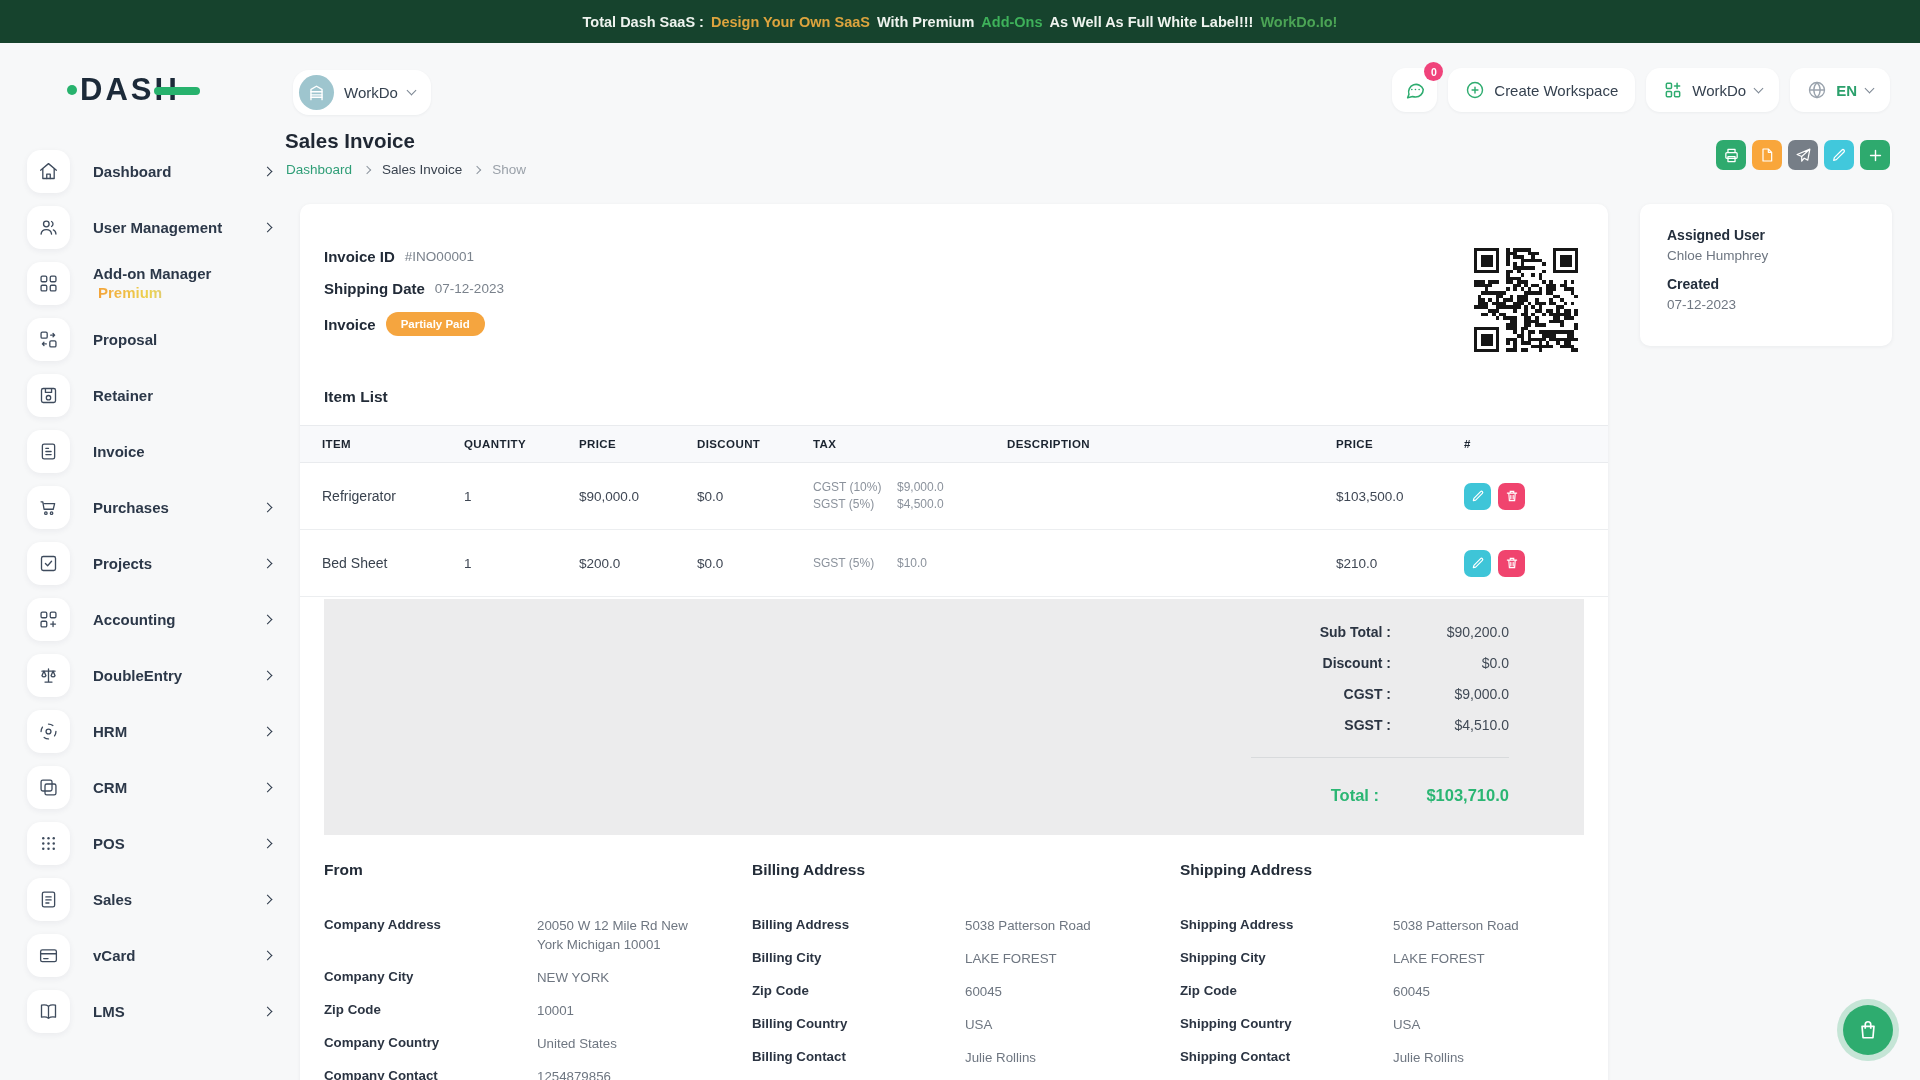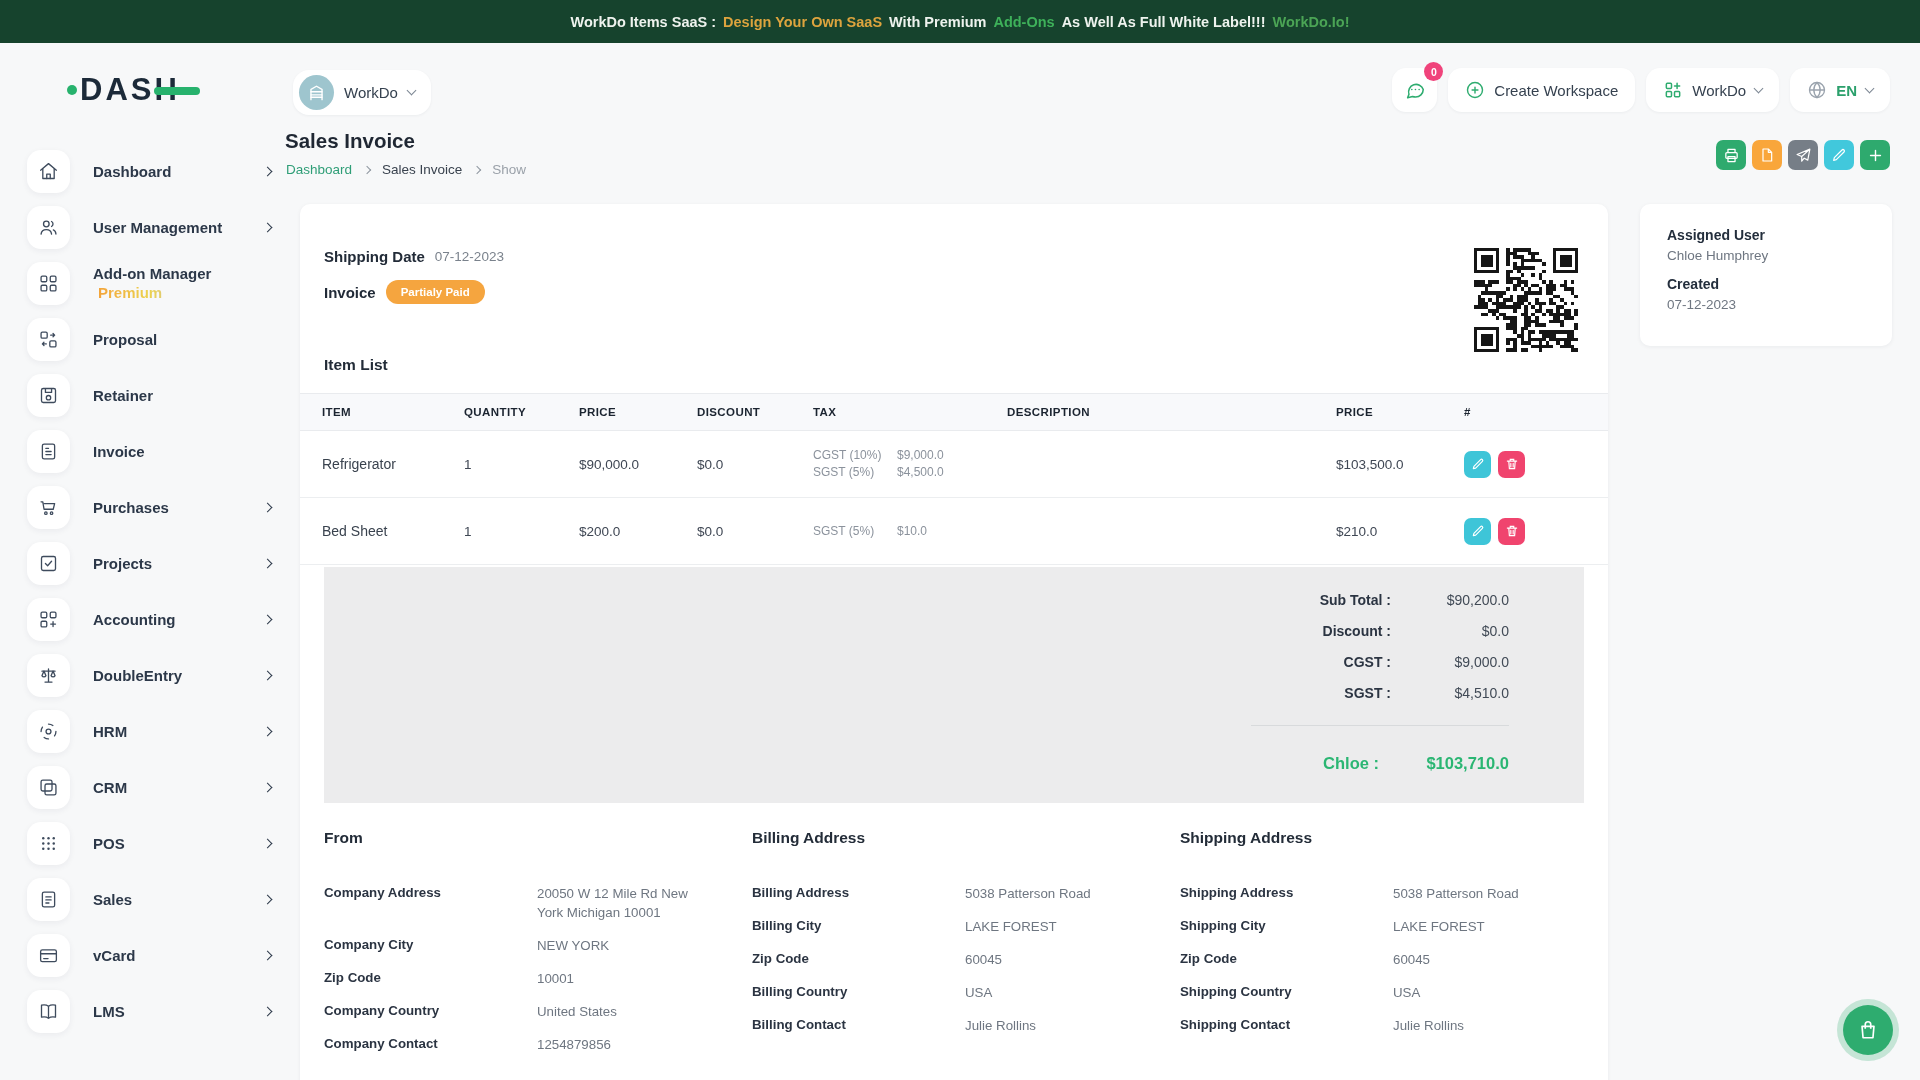--- a/index.html
+++ b/index.html
@@ -105,21 +105,21 @@
   .p-val { font-size:13.5px; color:#6e7681; margin-top:5px; }
   .p-label + .p-val + .p-label { margin-top:13px; }
 
   .fab { position:absolute; left:1843px; top:1005px; width:50px; height:50px; border-radius:50%; background:#2eac6f;
     box-shadow:0 0 0 6px rgba(46,172,111,.25); display:grid; place-items:center; cursor:pointer; border:none; }
 </style>
 </head>
 <body>
 
 <div class="banner">
-  <span>WorkDo Items SaaS :</span>
+  <span>Total Dash SaaS :</span>
   <span class="hl1">Design Your Own SaaS</span>
   <span>With Premium</span>
   <span class="hl2">Add-Ons</span>
   <span>As Well As Full White Label!!!</span>
   <span class="lnk">WorkDo.Io!</span>
 </div>
 
 <div class="logo">
   <span class="logo-dot"></span>
   <span class="logo-text">DASH</span>
@@ -391,20 +391,24 @@
   <button class="abtn green">
     <svg width="17" height="17" viewBox="0 0 24 24" fill="none" stroke="#fff" stroke-width="2" stroke-linecap="round">
         <path d="M12 5v14M5 12h14"></path>
       </svg>
   </button>
 </div>
 
 <div class="card">
   <div class="inv-info">
     <div class="inv-row">
+      <span class="inv-label">Invoice ID</span>
+      <span class="inv-val">#INO00001</span>
+    </div>
+    <div class="inv-row">
       <span class="inv-label">Shipping Date</span>
       <span class="inv-val">07-12-2023</span>
     </div>
     <div class="inv-row">
       <span class="inv-label">Invoice</span>
       <span class="status-badge">Partialy Paid</span>
     </div>
     <div class="qr-wrap">
       <div class="qr">
           <i style="opacity:0"></i>
@@ -1340,21 +1344,21 @@
     <div class="tot-row">
         <span class="tot-label">CGST :</span>
         <span class="tot-val">$9,000.0</span>
       </div>
     <div class="tot-row">
         <span class="tot-label">SGST :</span>
         <span class="tot-val">$4,510.0</span>
       </div>
     <div class="tot-div"></div>
     <div class="tot-final">
-        <span>Chloe :</span>
+        <span>Total :</span>
         <span class="tot-val">$103,710.0</span>
       </div>
   </div>
 
   <div class="addr-wrap">
     <div class="addr-col">
       <div class="addr-h">From</div>
       <div class="addr-rows">
         <span class="addr-label">Company Address</span>
           <span class="addr-val">20050 W 12 Mile Rd New York Michigan 10001</span>

